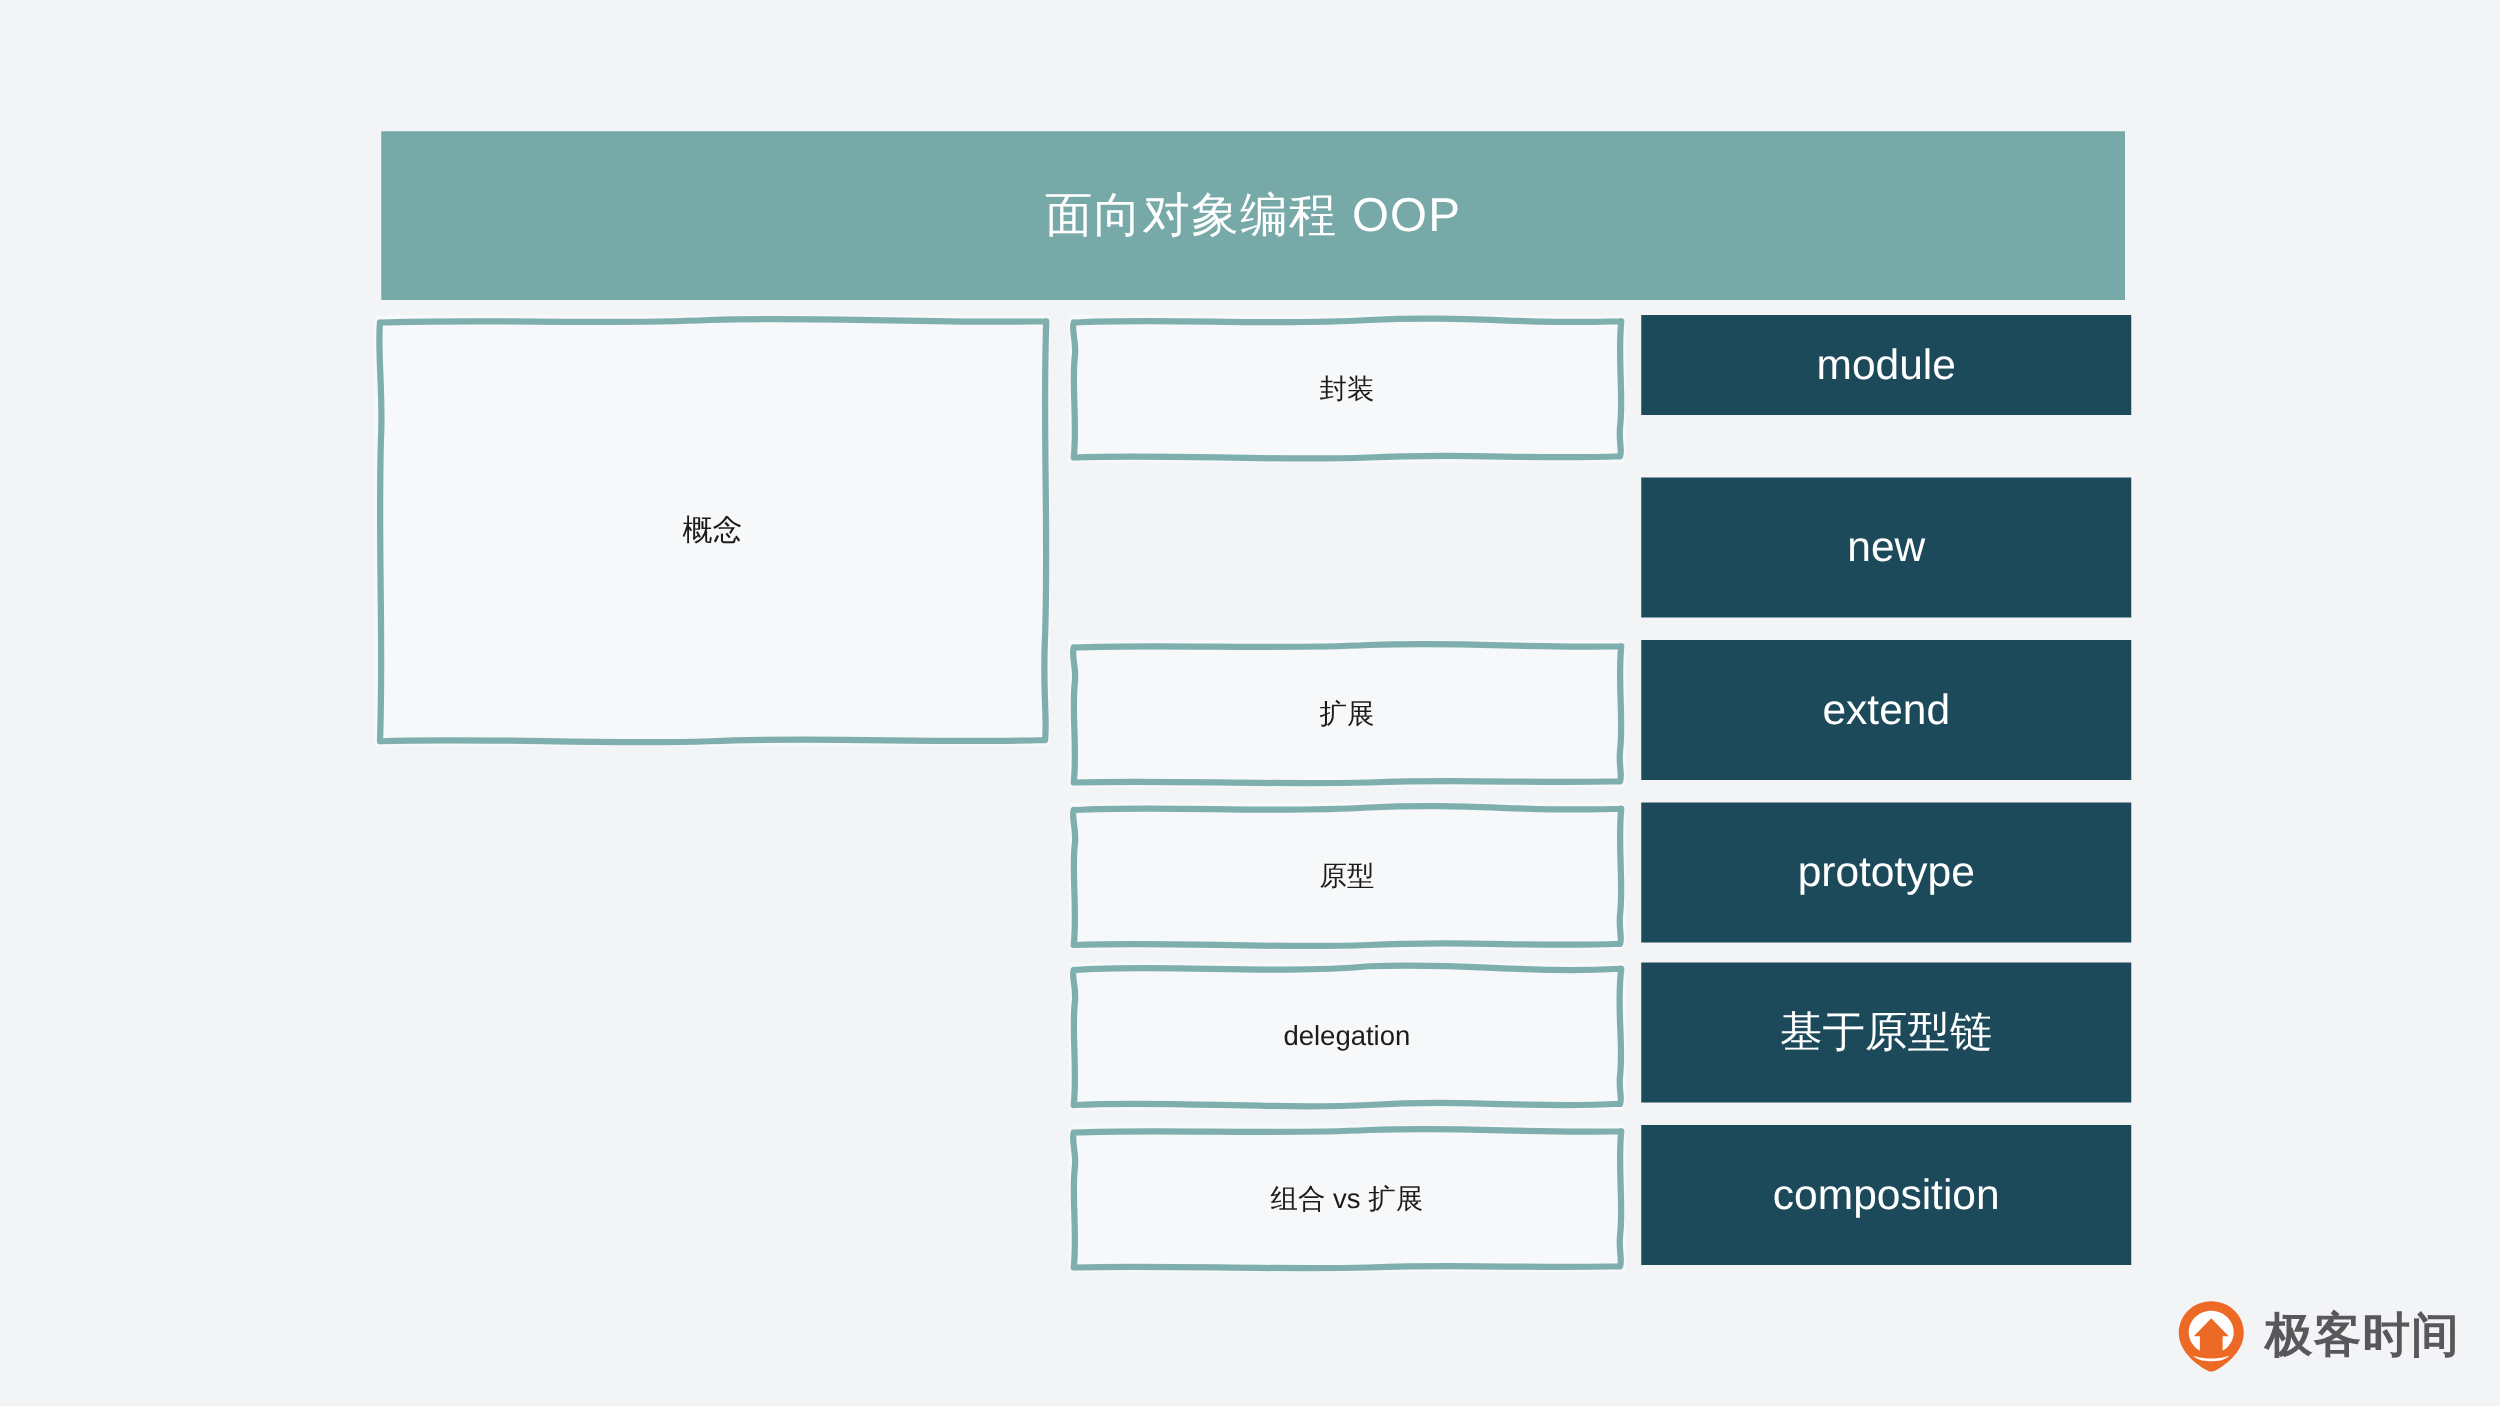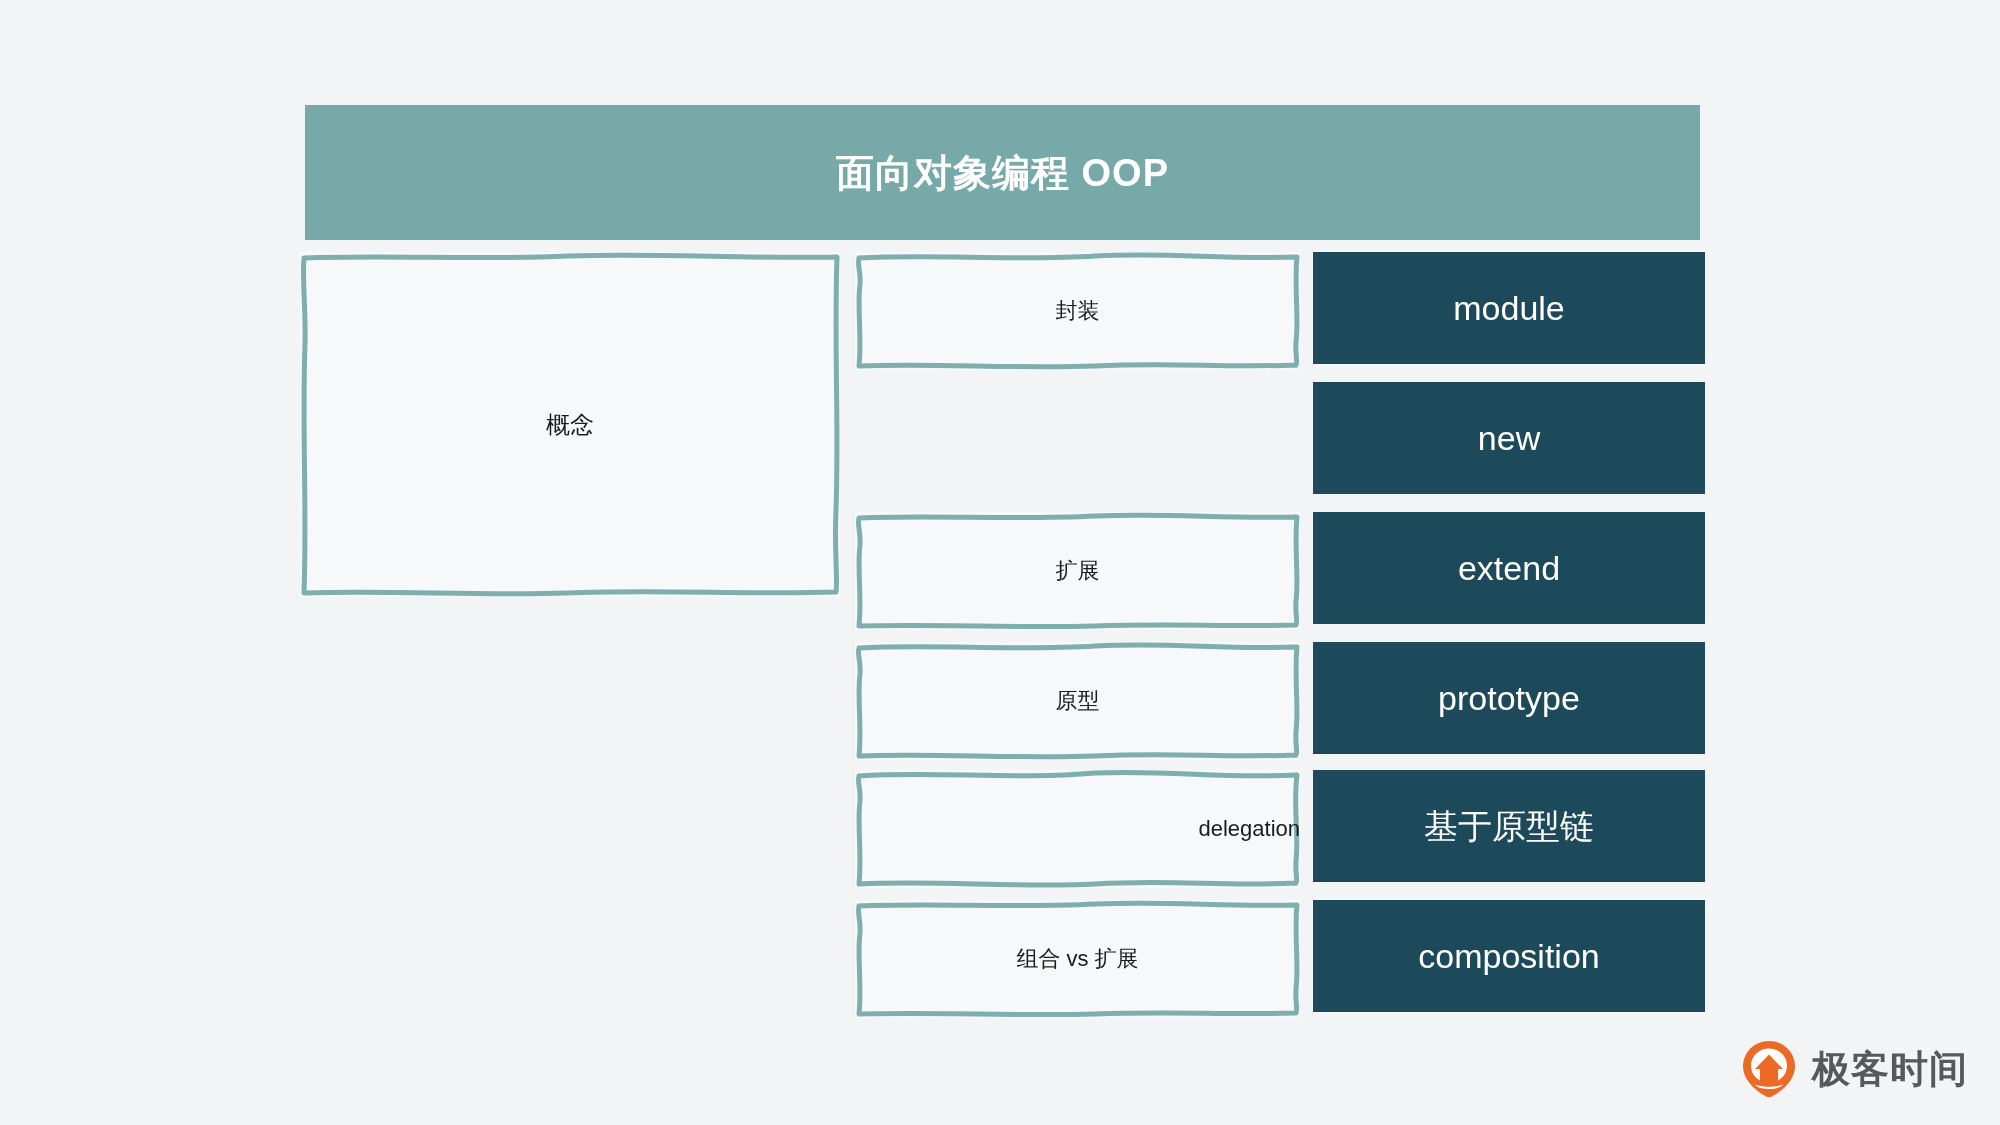--- a/index.html
+++ b/index.html
@@ -30,21 +30,21 @@
     width: 1395px;
     height: 135px;
     background: #76a9a8;
     display: flex;
     align-items: center;
     justify-content: center;
   }
   .header-title {
     color: #ffffff;
     font-size: 38px;
-    font-weight: 700;
+    font-weight: 400;
     letter-spacing: 1px;
     line-height: 1;
     white-space: nowrap;
   }
 
   
   .grid {
     position: absolute;
     left: 300px;
     top: 252px;
@@ -118,39 +118,39 @@
   
   .lbox-1 { top: 0px;   height: 345px; }
   .lbox-2 { top: 360px; height: 405px; }
 
   
   .mbox-1 { top: 0px;   height: 118px; }
   .mbox-2 { top = 0; }
   .mbox-2 { top: 130px; height: 118px; }
   .mbox-3 { top: 260px; height: 118px; }
   .mbox-4 { top: 390px; height: 118px; }
-  .mbox-5 { top: 518px; height: 118px; justify-content: flex-end; }
+  .mbox-5 { top: 518px; height: 118px; }
   .mbox-6 { top: 648px; height: 118px; }
 
   
   .dark-box {
     position: absolute;
     left: 0;
     width: 100%;
     background: #1d4a5a;
     display: flex;
     align-items: center;
     justify-content: center;
     box-sizing: border-box;
   }
   .dark-box .box-label {
     color: #ffffff;
     font-size: 34px;
   }
-  .dbox-1 { top: 0px;   height: 112px; }
+  .dbox-1 { top: 0px;   height: 80px; }
   .dbox-2 { top: 130px; height: 112px; }
   .dbox-3 { top: 260px; height: 112px; }
   .dbox-4 { top: 390px; height: 112px; }
   .dbox-5 { top: 518px; height: 112px; }
   .dbox-6 { top: 648px; height: 112px; }
 
   
   .logo {
     position: absolute;
     left: 1742px;

